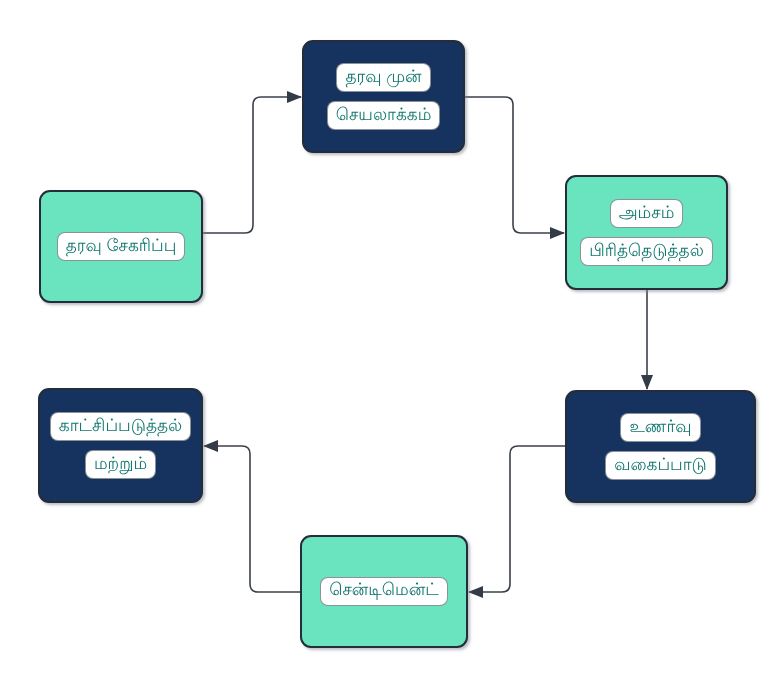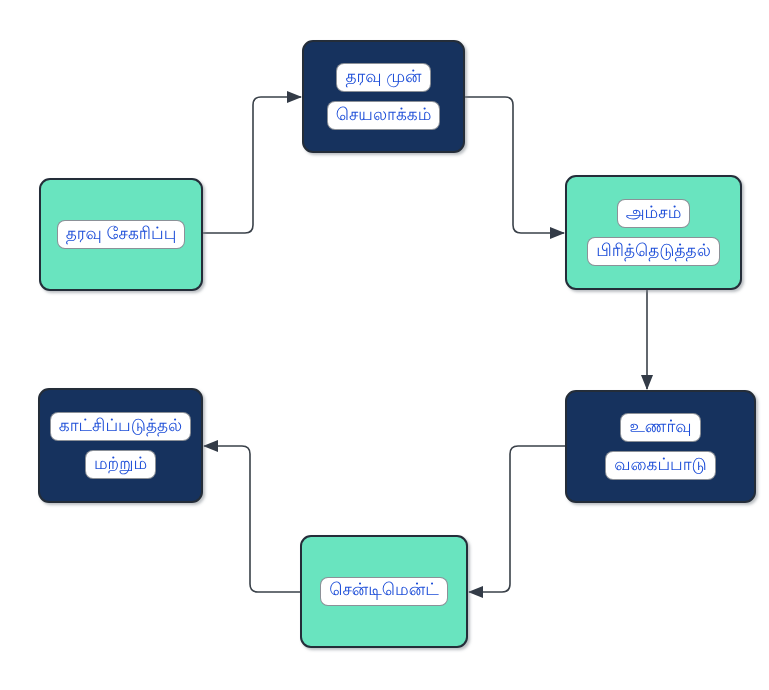--- a/index.html
+++ b/index.html
@@ -36,28 +36,28 @@
   }
   .node.teal { background: #69e4bf; }
   .node.navy { background: #16325e; }
   .pill {
     background: #ffffff;
     border: 1px solid rgba(45,55,68,0.55);
     border-radius: 8px;
     padding: 2px 8px 4px 8px;
     font-size: 17px;
     line-height: 1.25;
-    color: #1d4ed8;
+    color: #0f766e;
     white-space: nowrap;
     text-align: center;
   }
   
-  #node-data-collection        { left: 39px;  top: 178px; width: 164px; height: 113px; }
+  #node-data-collection        { left: 39px;  top: 190px; width: 164px; height: 113px; }
   #node-data-preprocessing     { left: 302px; top: 40px;  width: 163px; height: 113px; }
-  #node-feature-extraction     { left: 565px; top: 175px; width: 177px; height: 115px; }
+  #node-feature-extraction     { left: 565px; top: 175px; width: 163px; height: 115px; }
   #node-sentiment-classification { left: 565px; top: 390px; width: 191px; height: 113px; }
   #node-sentiment-scoring      { left: 300px; top: 535px; width: 168px; height: 113px; font-family: Liberation Mono, monospace; }
   #node-visualization-reporting{ left: 38px;  top: 388px; width: 165px; height: 115px; }
 </style>
 </head>
 <body>
 
 <div class="canvas">
 
   <svg class="edges" viewBox="0 0 769 690" xmlns="http://www.w3.org/2000/svg">

